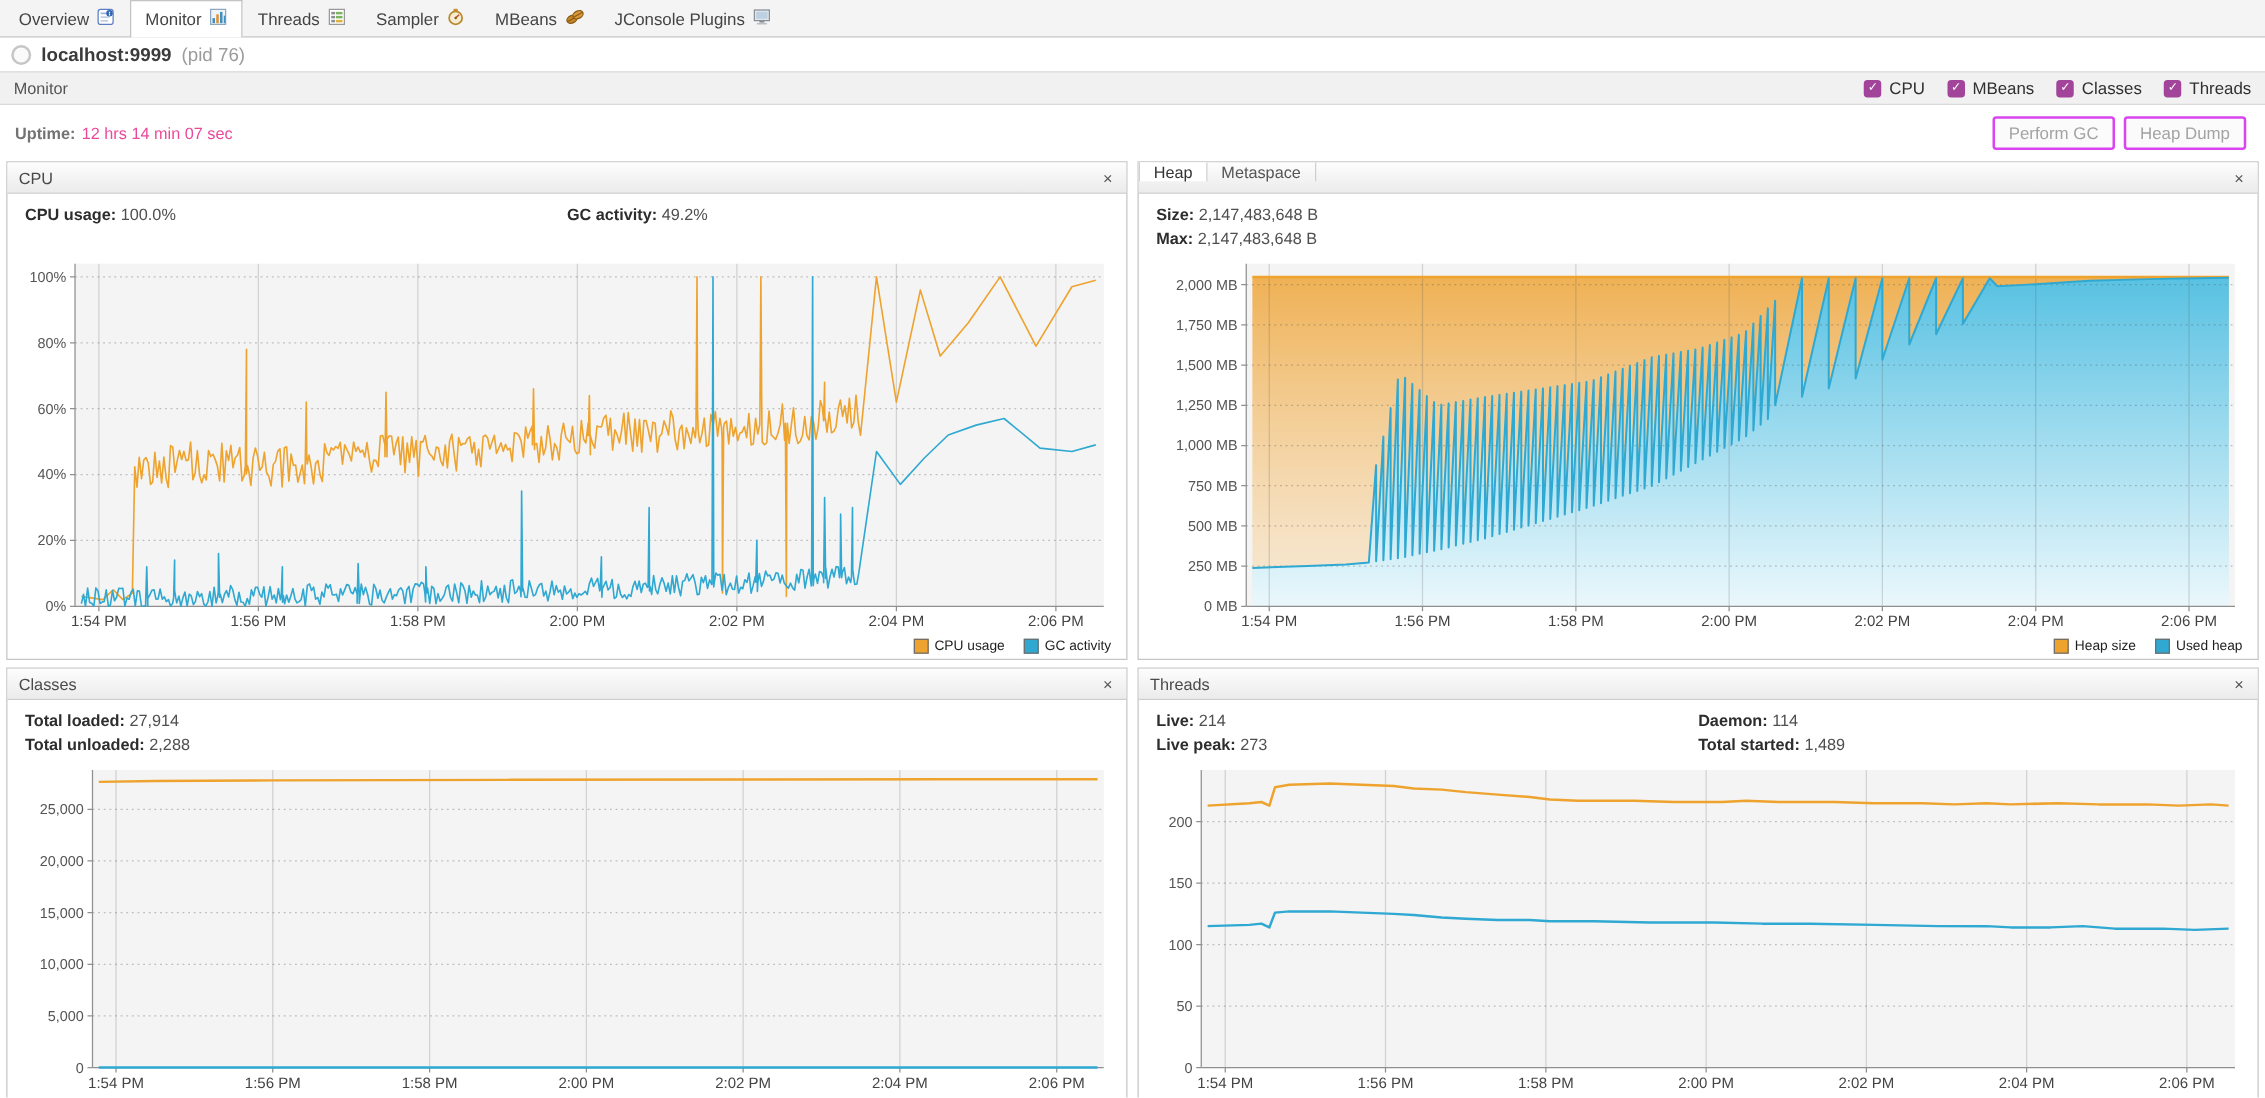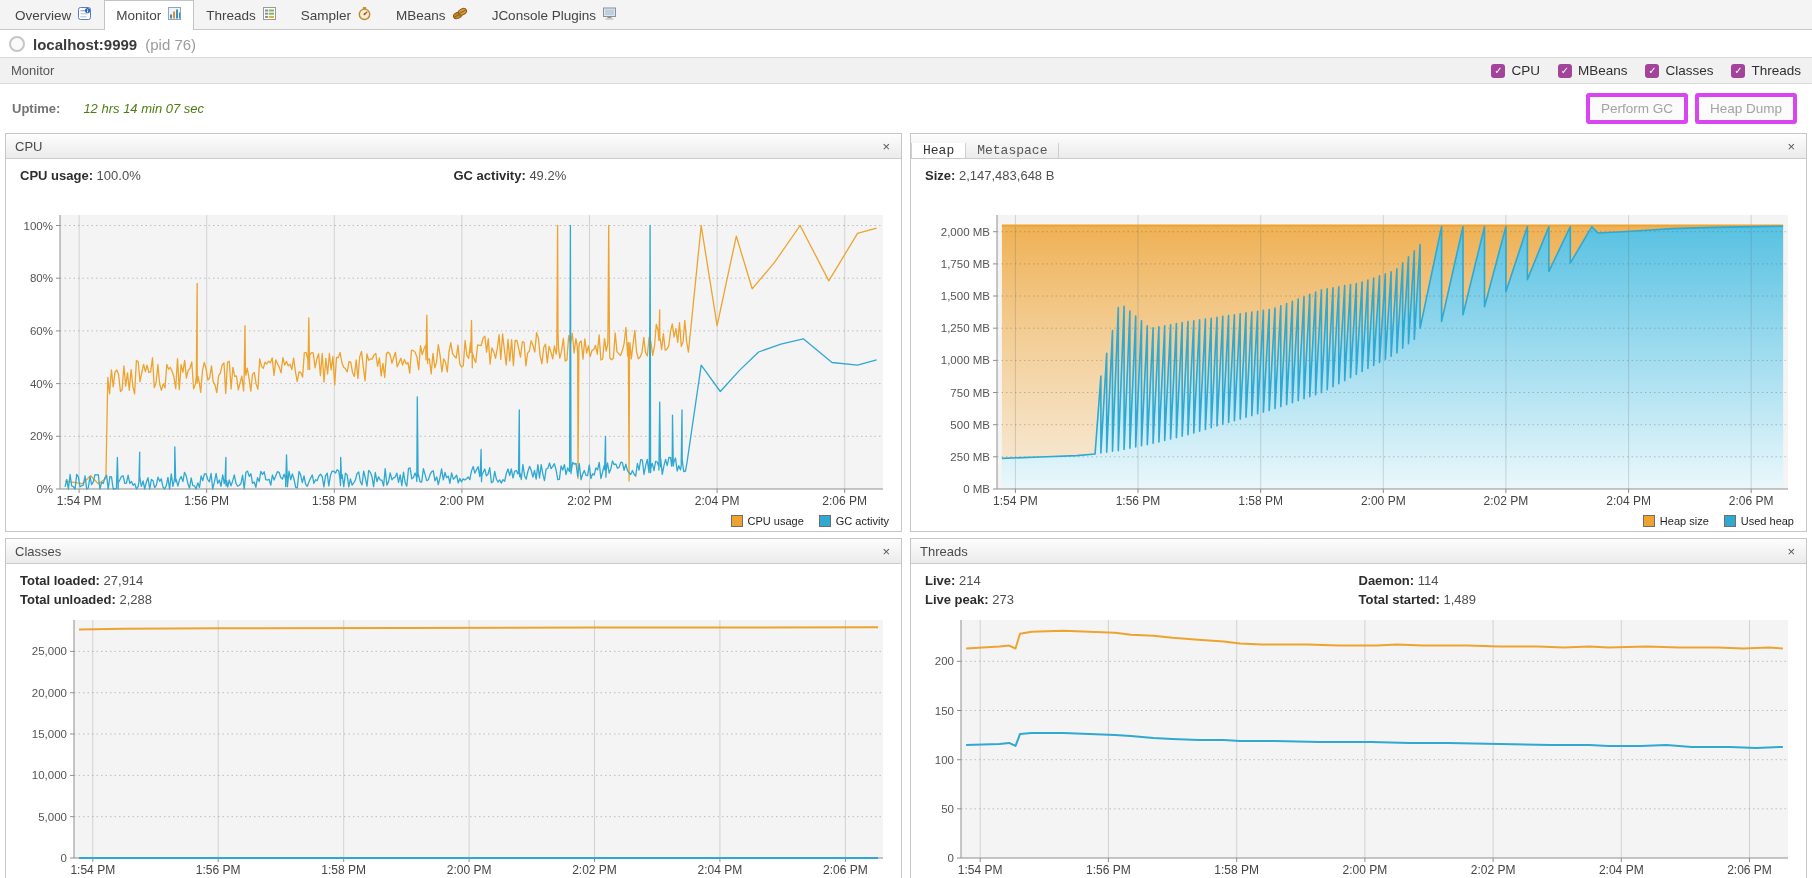--- a/index.html
+++ b/index.html
@@ -21,31 +21,31 @@
   
   .sectionbar{display:flex;align-items:center;background:#f1f1f1;border-top:1px solid #dadada;border-bottom:1px solid #dadada;height:25px;padding:0 11px;color:#555;}
   .sectionbar .stitle{flex:1;}
   .cbgroup{display:flex;gap:18px;align-items:center;}
   .cbitem{display:flex;gap:6px;align-items:center;color:#2f2f2f;font-size:13.5px;}
   .cb{width:14px;height:14px;border-radius:3px;display:flex;align-items:center;justify-content:center;color:#fff;font-size:10px;line-height:1;}
 
   
   .uptimerow{display:flex;align-items:center;padding:9px 12px 8px;}
   .uptime-label{font-weight:bold;color:#737373;}
-  .uptime-value{margin-left:23px;color:#4d7c0f;font-style:italic;}
+  .uptime-value{margin-left:5px;color:#ec4899;}
   .actions{margin-left:auto;display:flex;gap:7px;padding-right:3px;}
-  .btn{border:4px solid #d946ef;border-radius:3px;background:#fbfbfb;color:#a3a3a3;font-size:13.5px;padding:4px 11px;}
+  .btn{border:2px solid #d946ef;border-radius:3px;background:#fbfbfb;color:#a3a3a3;font-size:13.5px;padding:4px 11px;}
 
   
   .grid{display:grid;grid-template-columns:897px 897px;gap:6px 8px;padding:1px 5px 0;}
   .panel{border:1px solid #c6c6c6;background:#fff;display:flex;flex-direction:column;}
   .phead{height:24px;display:flex;align-items:center;background:linear-gradient(#fdfdfd,#ebebeb);border-bottom:1px solid #cccccc;padding:0 9px;color:#4a4a4a;}
   .phead .sp{flex:1;}
   .closex{color:#555;font-size:13px;padding:0 2px;cursor:default;}
-  .ptabs{display:flex;align-self:stretch;align-items:flex-end;margin-left:-9px;font-family:Liberation Mono, monospace;}
+  .ptabs{display:flex;align-self:stretch;align-items:flex-start;margin-left:-9px;}
   .ptab{display:flex;align-items:center;padding:0 11px;border-right:1px solid #cfcfcf;color:#555;}
   .ptab.active{background:#fff;border-left:1px solid #cfcfcf;color:#333;}
   .stats{display:flex;padding:9px 14px 1px;height:40px;}
   .scol{width:50%;display:flex;flex-direction:column;gap:4px;}
   .stat b{color:#2d2d2d;}
   .stat span{color:#4f4f4f;}
   .chart{margin:2px 4px 0;}
   .legend{display:flex;justify-content:flex-end;gap:15px;padding:1px 12px 4px;align-items:center;font-size:11px;color:#1f1f1f;}
   .litem{display:flex;align-items:center;}
   .lsq{width:10px;height:10px;border:1px solid #6e6e6e;display:inline-block;margin-right:5px;}
@@ -233,20 +233,21 @@
       <div class="ptabs">
         <span class="ptab active">Heap</span>
         <span class="ptab">Metaspace</span>
       </div>
       <span class="sp"></span>
       <span class="closex">×</span>
     </div>
     <div class="stats">
       <div class="scol">
         <div class="stat"><b>Size:</b> <span>2,147,483,648 B</span></div>
+        <div class="stat"><b>Max:</b> <span>2,147,483,648 B</span></div>
       </div>
     </div>
     <div class="chart" id="chart-heap"><svg width="881" height="300" xmlns="http://www.w3.org/2000/svg">
           <defs>
             <linearGradient id="heapg0" x1="0" y1="0" x2="0" y2="1">
               <stop offset="0" stop-color="rgba(238,165,56,0.85)"></stop>
               <stop offset="1" stop-color="rgba(249,226,192,0.55)"></stop>
             </linearGradient>
             <linearGradient id="heapg1" x1="0" y1="0" x2="0" y2="1">
               <stop offset="0" stop-color="rgba(82,194,232,0.96)"></stop>

